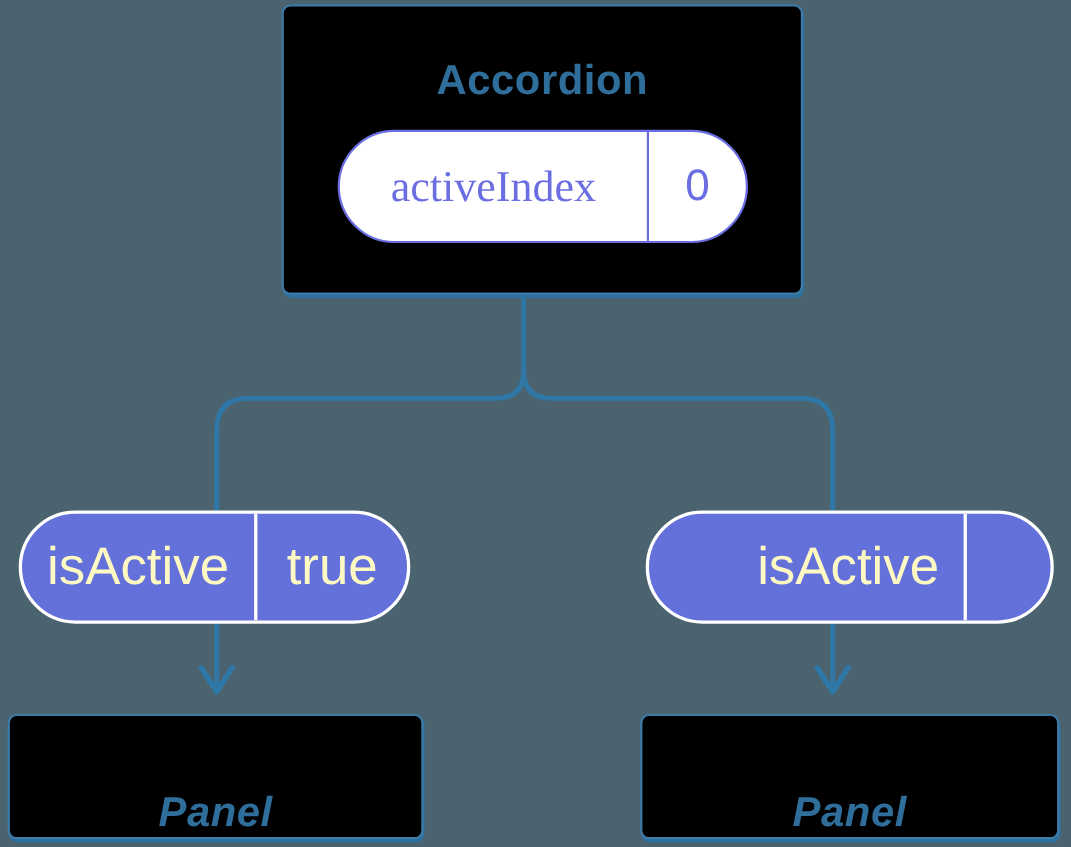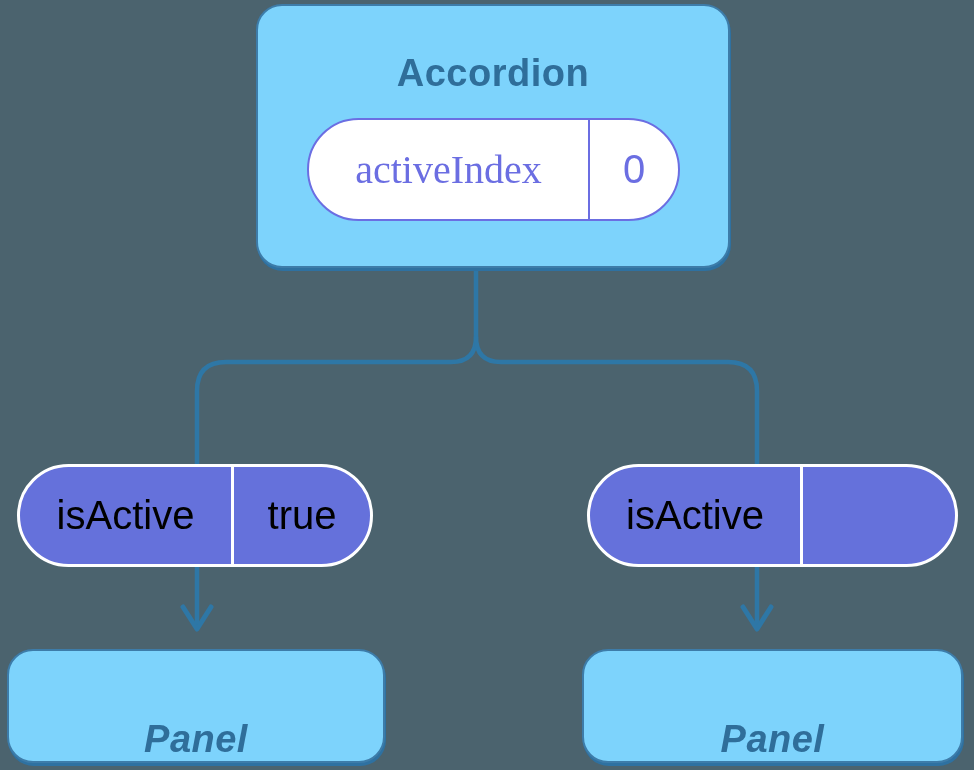--- a/index.html
+++ b/index.html
@@ -14,23 +14,23 @@
     overflow: hidden;
   }
 
   .connectors {
     position: absolute;
     left: 0; top: 0;
   }
 
   .node {
     position: absolute;
-    background: #7dd3fc;
+    background: #000000;
     border: 2px solid var(--node-border, #3D7CA9);
-    border-radius: 26px;
+    border-radius: 8px;
     box-shadow: 1px 3px 0 var(--node-shadow, #2E71A1);
     box-sizing: border-box;
   }
 
   .node-title {
     color: var(--heading-text, #2F6E9A);
     font-size: 38px;
     font-weight: 600;
     letter-spacing: 0.5px;
   }
@@ -63,24 +63,25 @@
   }
 
   .prop-pill {
     position: absolute;
     height: 103px;
     background: var(--purple-fill, #6571DB);
     border: 3px solid #FFFFFF;
     border-radius: 999px;
     display: flex;
     box-sizing: border-box;
-    color: #000000;
-    font-size: 40px;
+    color: #fef9c3;
+    font-size: 48px;
     font-weight: 500;
     overflow: hidden;
+    justify-content: center;
   }
   .prop-pill .seg-label {
     border-right: 3px solid #FFFFFF;
     display: flex; align-items: center; justify-content: center;
   }
   .prop-pill .seg-value {
     flex: 1;
     display: flex; align-items: center; justify-content: center;
   }
   .prop-pill.left  { left: 17px;  top: 464px; width: 356px; }

